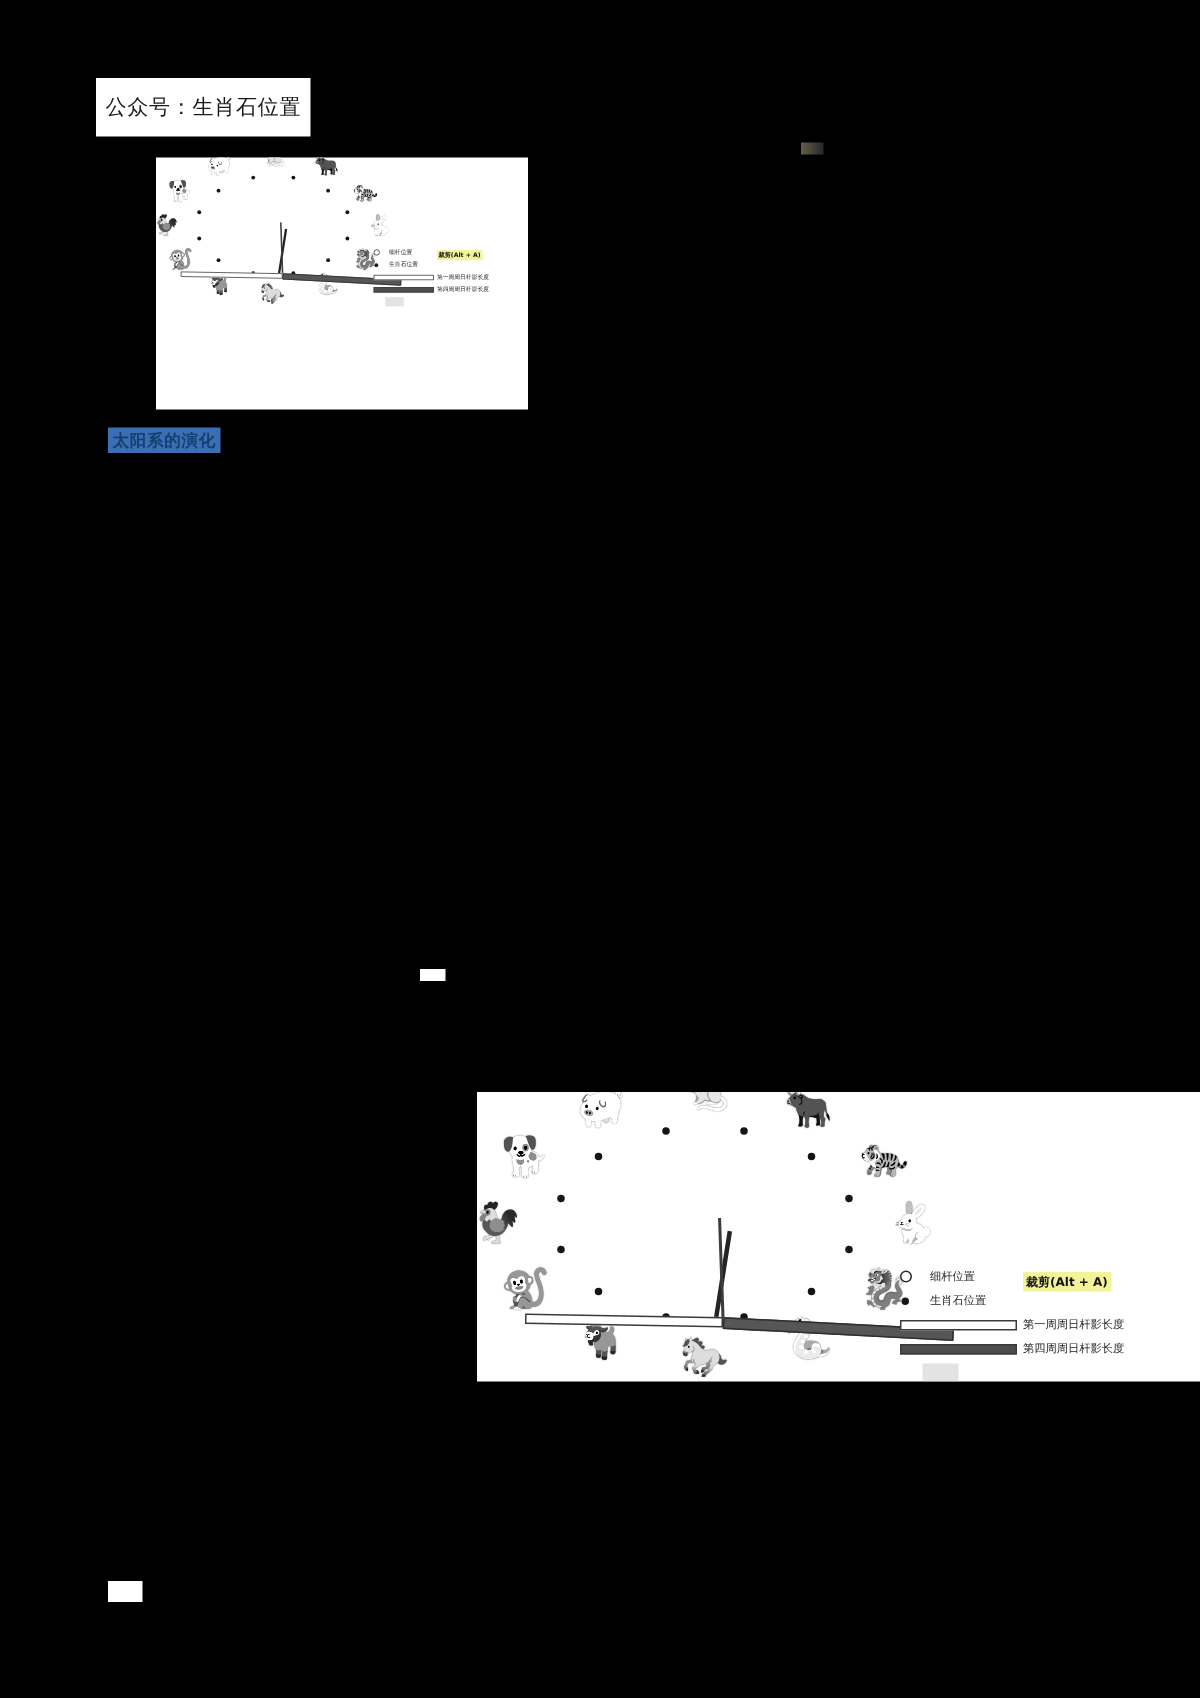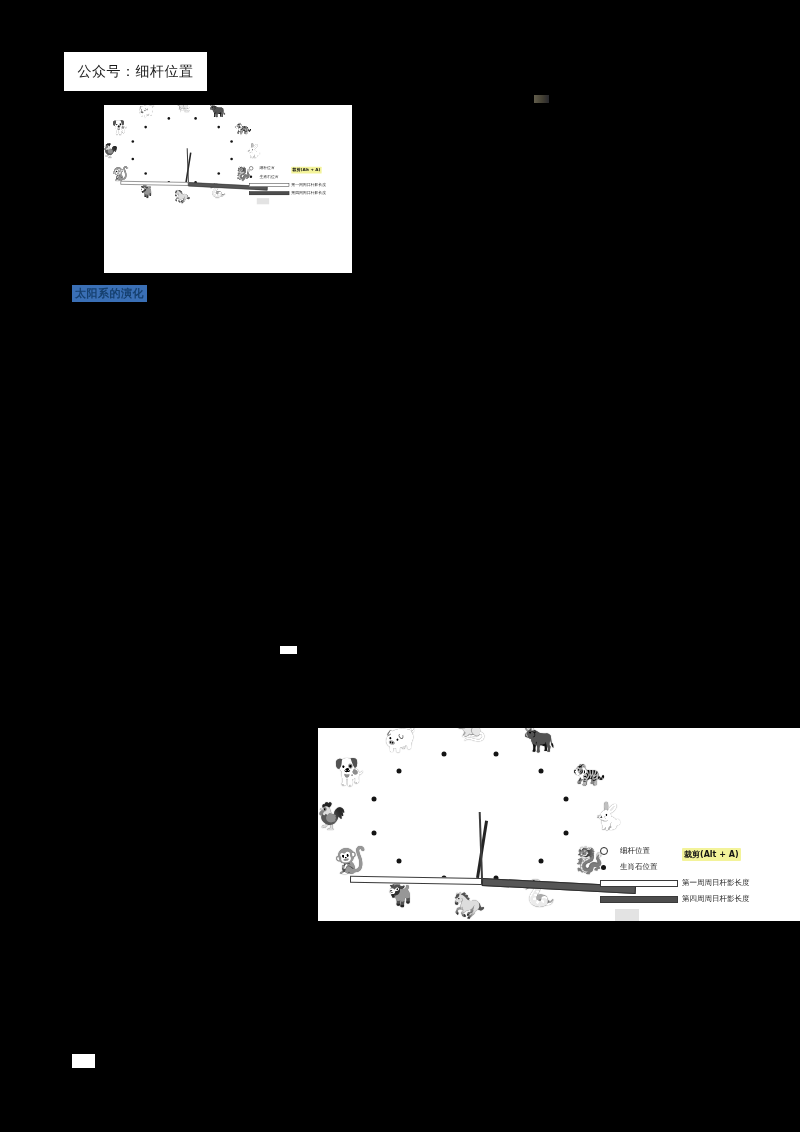--- a/index.html
+++ b/index.html
@@ -201,21 +201,21 @@
   .fig-smudge {
     position: absolute;
     background: #d9d9d9;
     opacity: 0.75;
   }
 </style>
 </head>
 <body>
 
 <div class="wm-box">
-  <span class="wm-text">公众号：细杆位置</span>
+  <span class="wm-text">公众号：生肖石位置</span>
 </div>
 
 <div class="figure fig-top">
   <div class="stage">
       <div class="zodiac" style="left: 152px; top: -0.56px;">🐀</div>
       <div class="dot" style="left: 177.84px; top: 26.2194px;"></div>
       <div class="zodiac" style="left: 221.12px; top: 11.3048px;">🐂</div>
       <div class="dot" style="left: 222.598px; top: 42.7735px;"></div>
       <div class="zodiac" style="left: 271.719px; top: 43.72px;">🐅</div>
       <div class="dot" style="left: 248.438px; top: 71.4459px;"></div>

